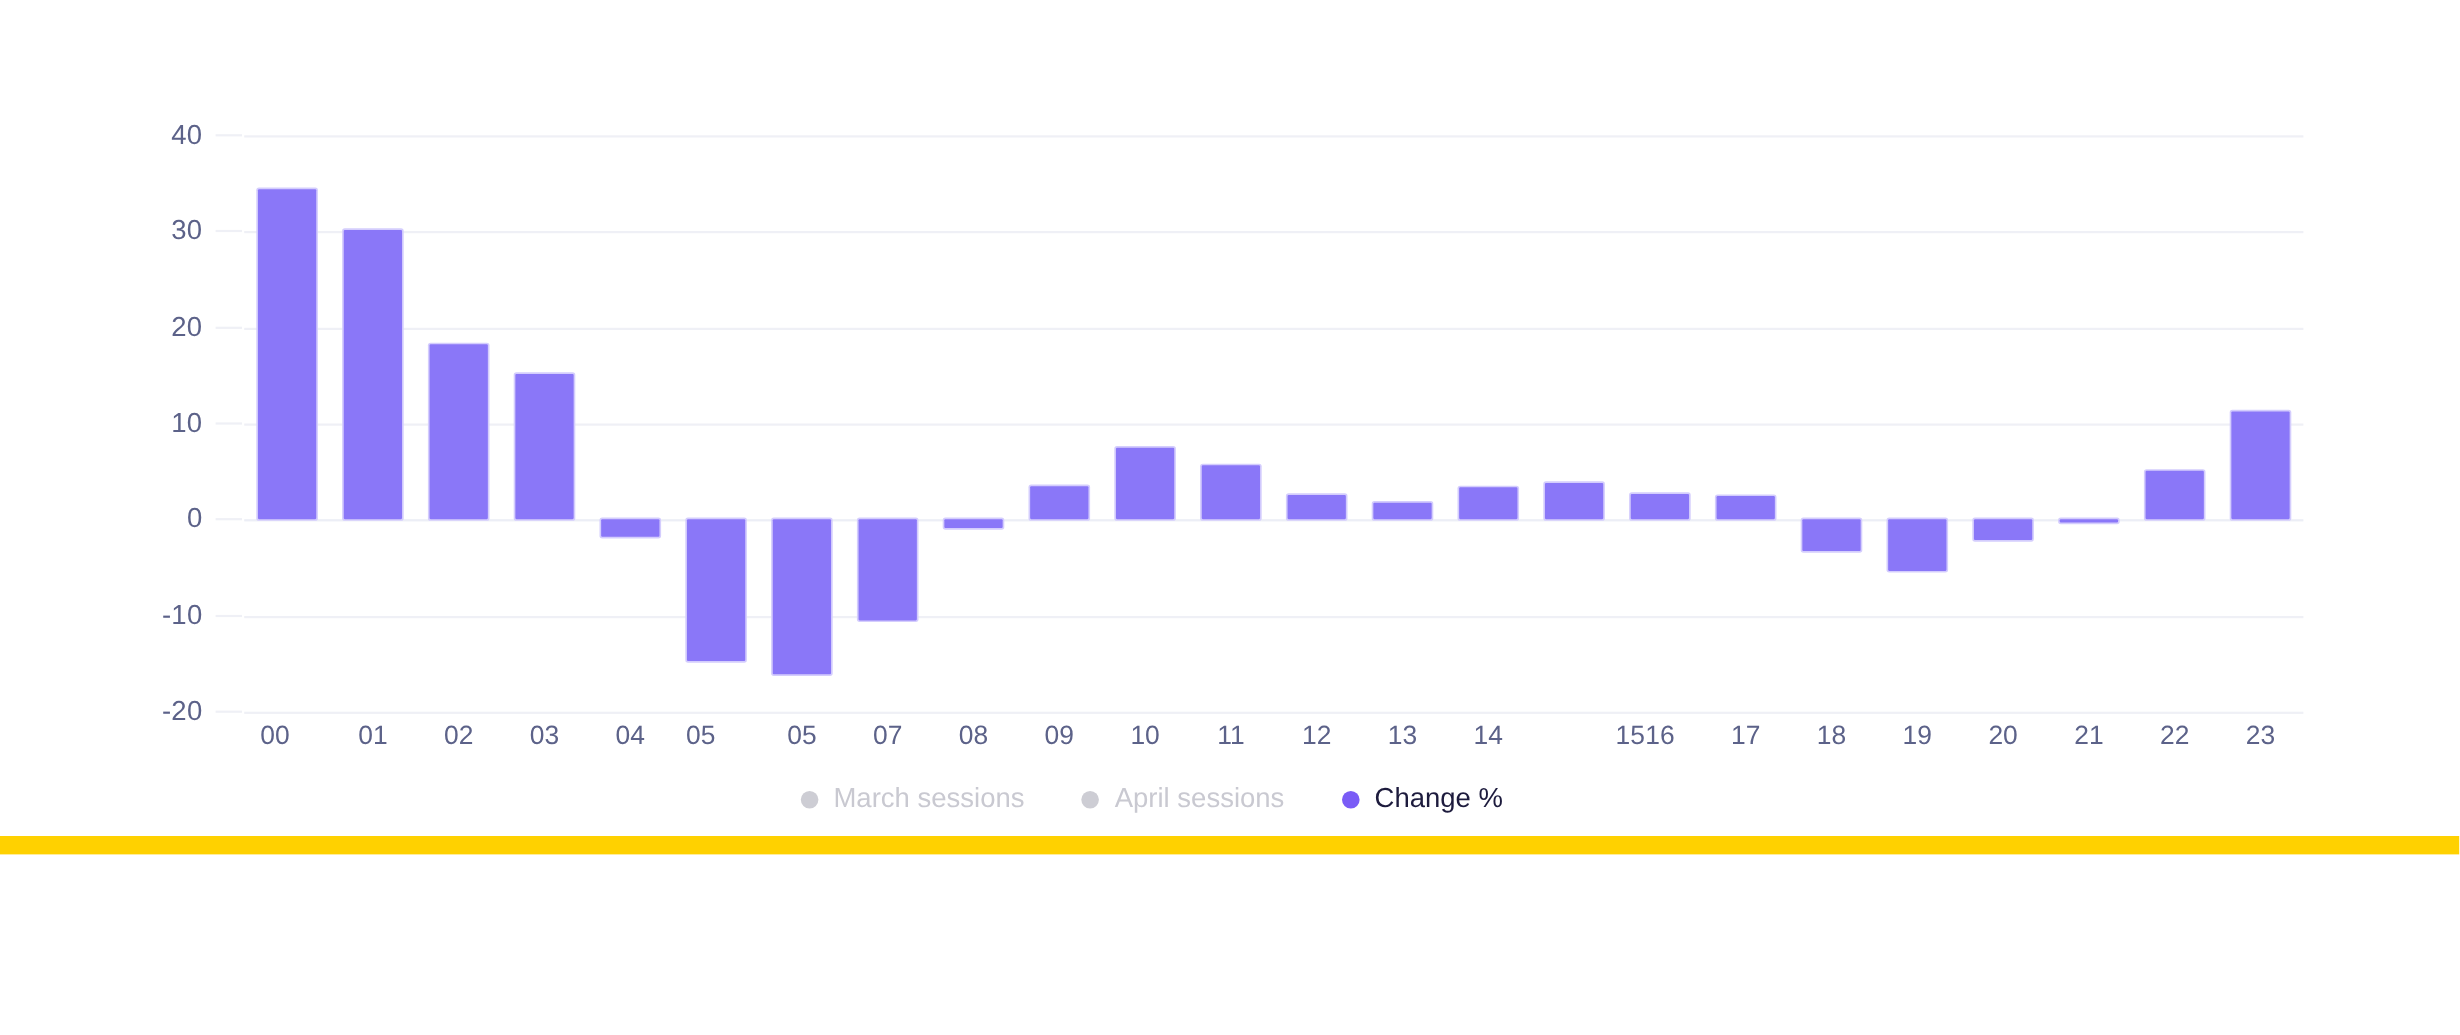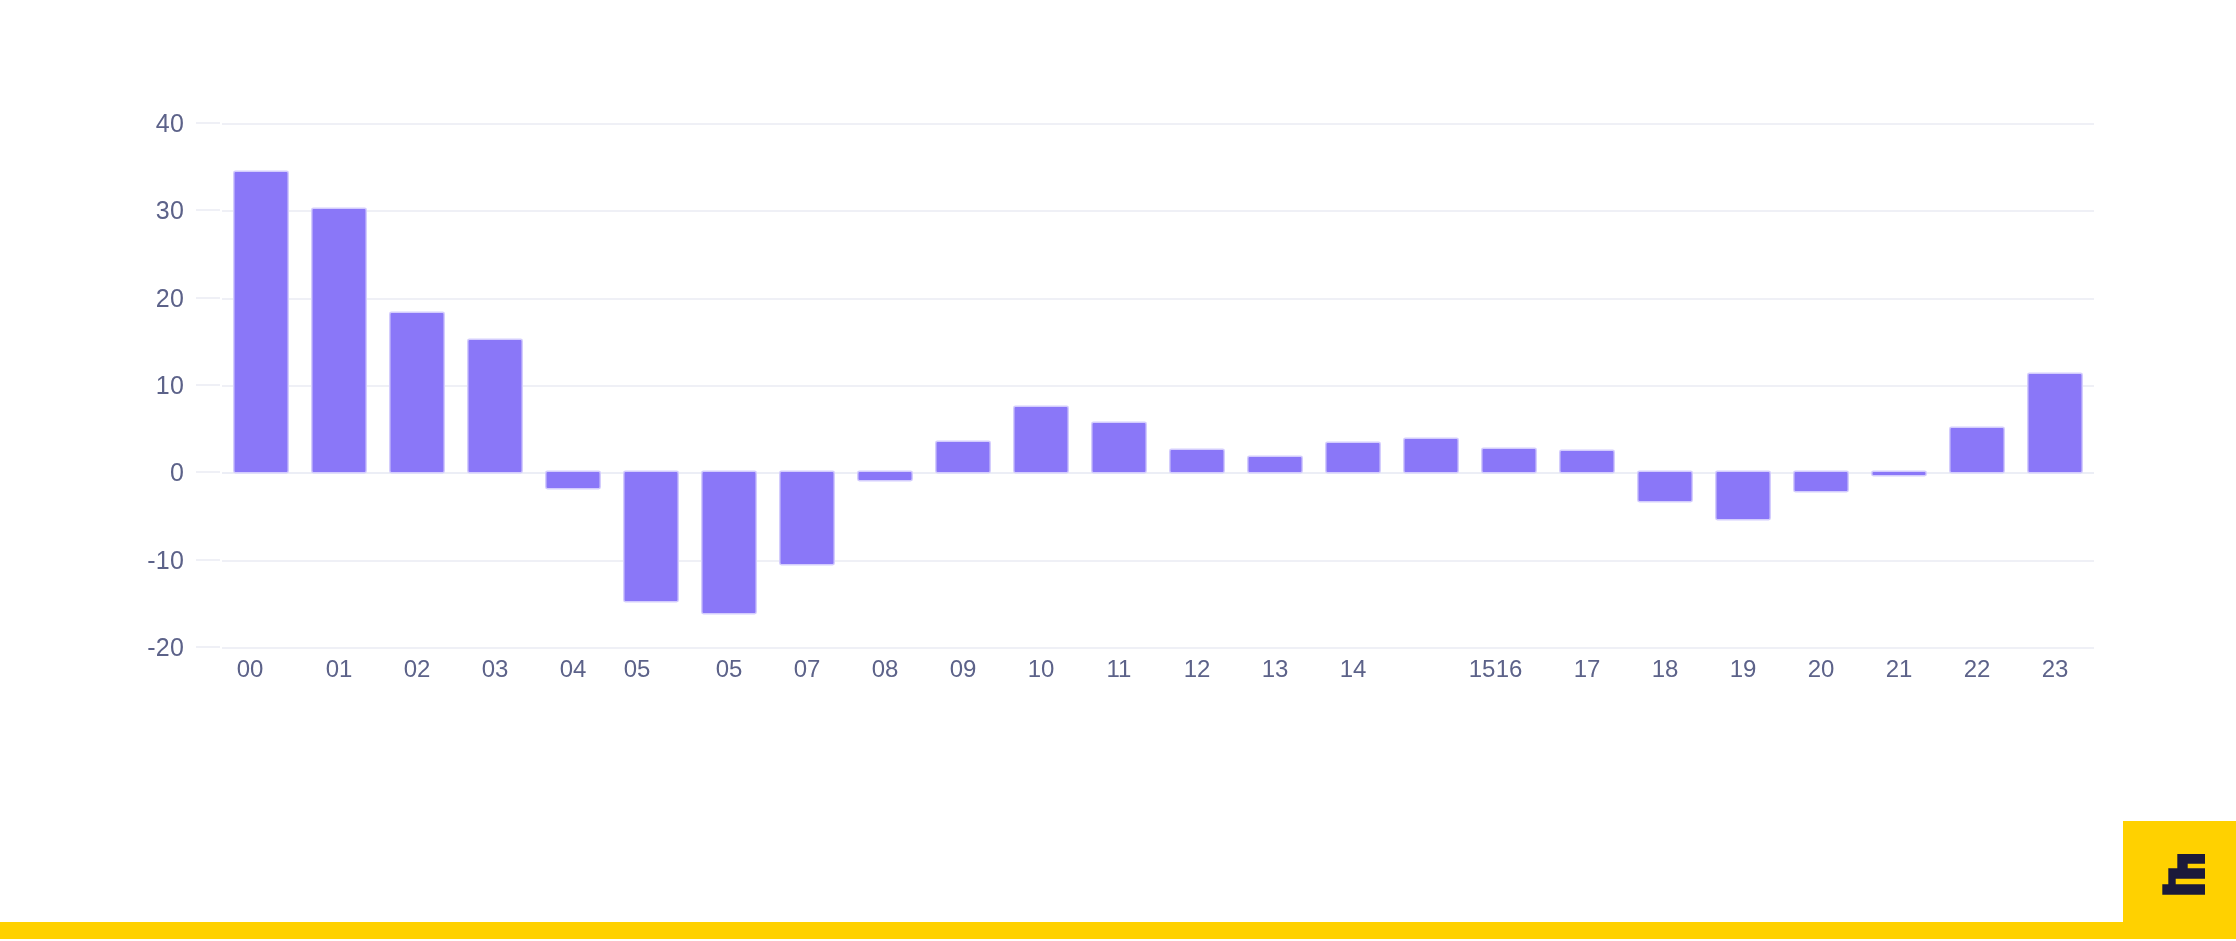--- a/index.html
+++ b/index.html
@@ -9,21 +9,21 @@
     background: #ffffff;
   }
   body {
     font-family: "Liberation Sans", sans-serif;
     -webkit-font-smoothing: antialiased;
   }
 
   #page {
     position: relative;
     width: 2236px;
-    height: 939px;
+    height: 777px;
     background: #ffffff;
     overflow: hidden;
     text-decoration: underline;
   }
 
   
   .chart-area {
     position: absolute;
     left: 0;
     top: 0;
@@ -301,20 +301,34 @@
         <div class="xlabel" style="left: 1287px;">16</div>
         <div class="xlabel" style="left: 1365px;">17</div>
         <div class="xlabel" style="left: 1443px;">18</div>
         <div class="xlabel" style="left: 1521px;">19</div>
         <div class="xlabel" style="left: 1599px;">20</div>
         <div class="xlabel" style="left: 1677px;">21</div>
         <div class="xlabel" style="left: 1755px;">22</div>
         <div class="xlabel" style="left: 1833px;">23</div>
       </div>
 
+    <div class="legend" id="legend">
+        <div class="legend-item off">
+          <span class="legend-dot"></span>
+          <span class="legend-label">March sessions</span>
+        </div>
+        <div class="legend-item off">
+          <span class="legend-dot"></span>
+          <span class="legend-label">April sessions</span>
+        </div>
+        <div class="legend-item on">
+          <span class="legend-dot"></span>
+          <span class="legend-label">Change %</span>
+        </div>
+      </div>
 
   </div>
 
   <div class="brand-block"></div>
   <div class="brand-bar"></div>
   <svg class="brand-glyph" viewBox="0 0 47 46" xmlns="http://www.w3.org/2000/svg">
     <path d="M20 0 H47 V9 H29 V15 H47 V24 H17 V31 H47 V40 H5 V31 H11 V15 H20 Z" fill="#1b1a3a" stroke="#1b1a3a" stroke-width="1.4"></path>
   </svg>
 
 </div>

